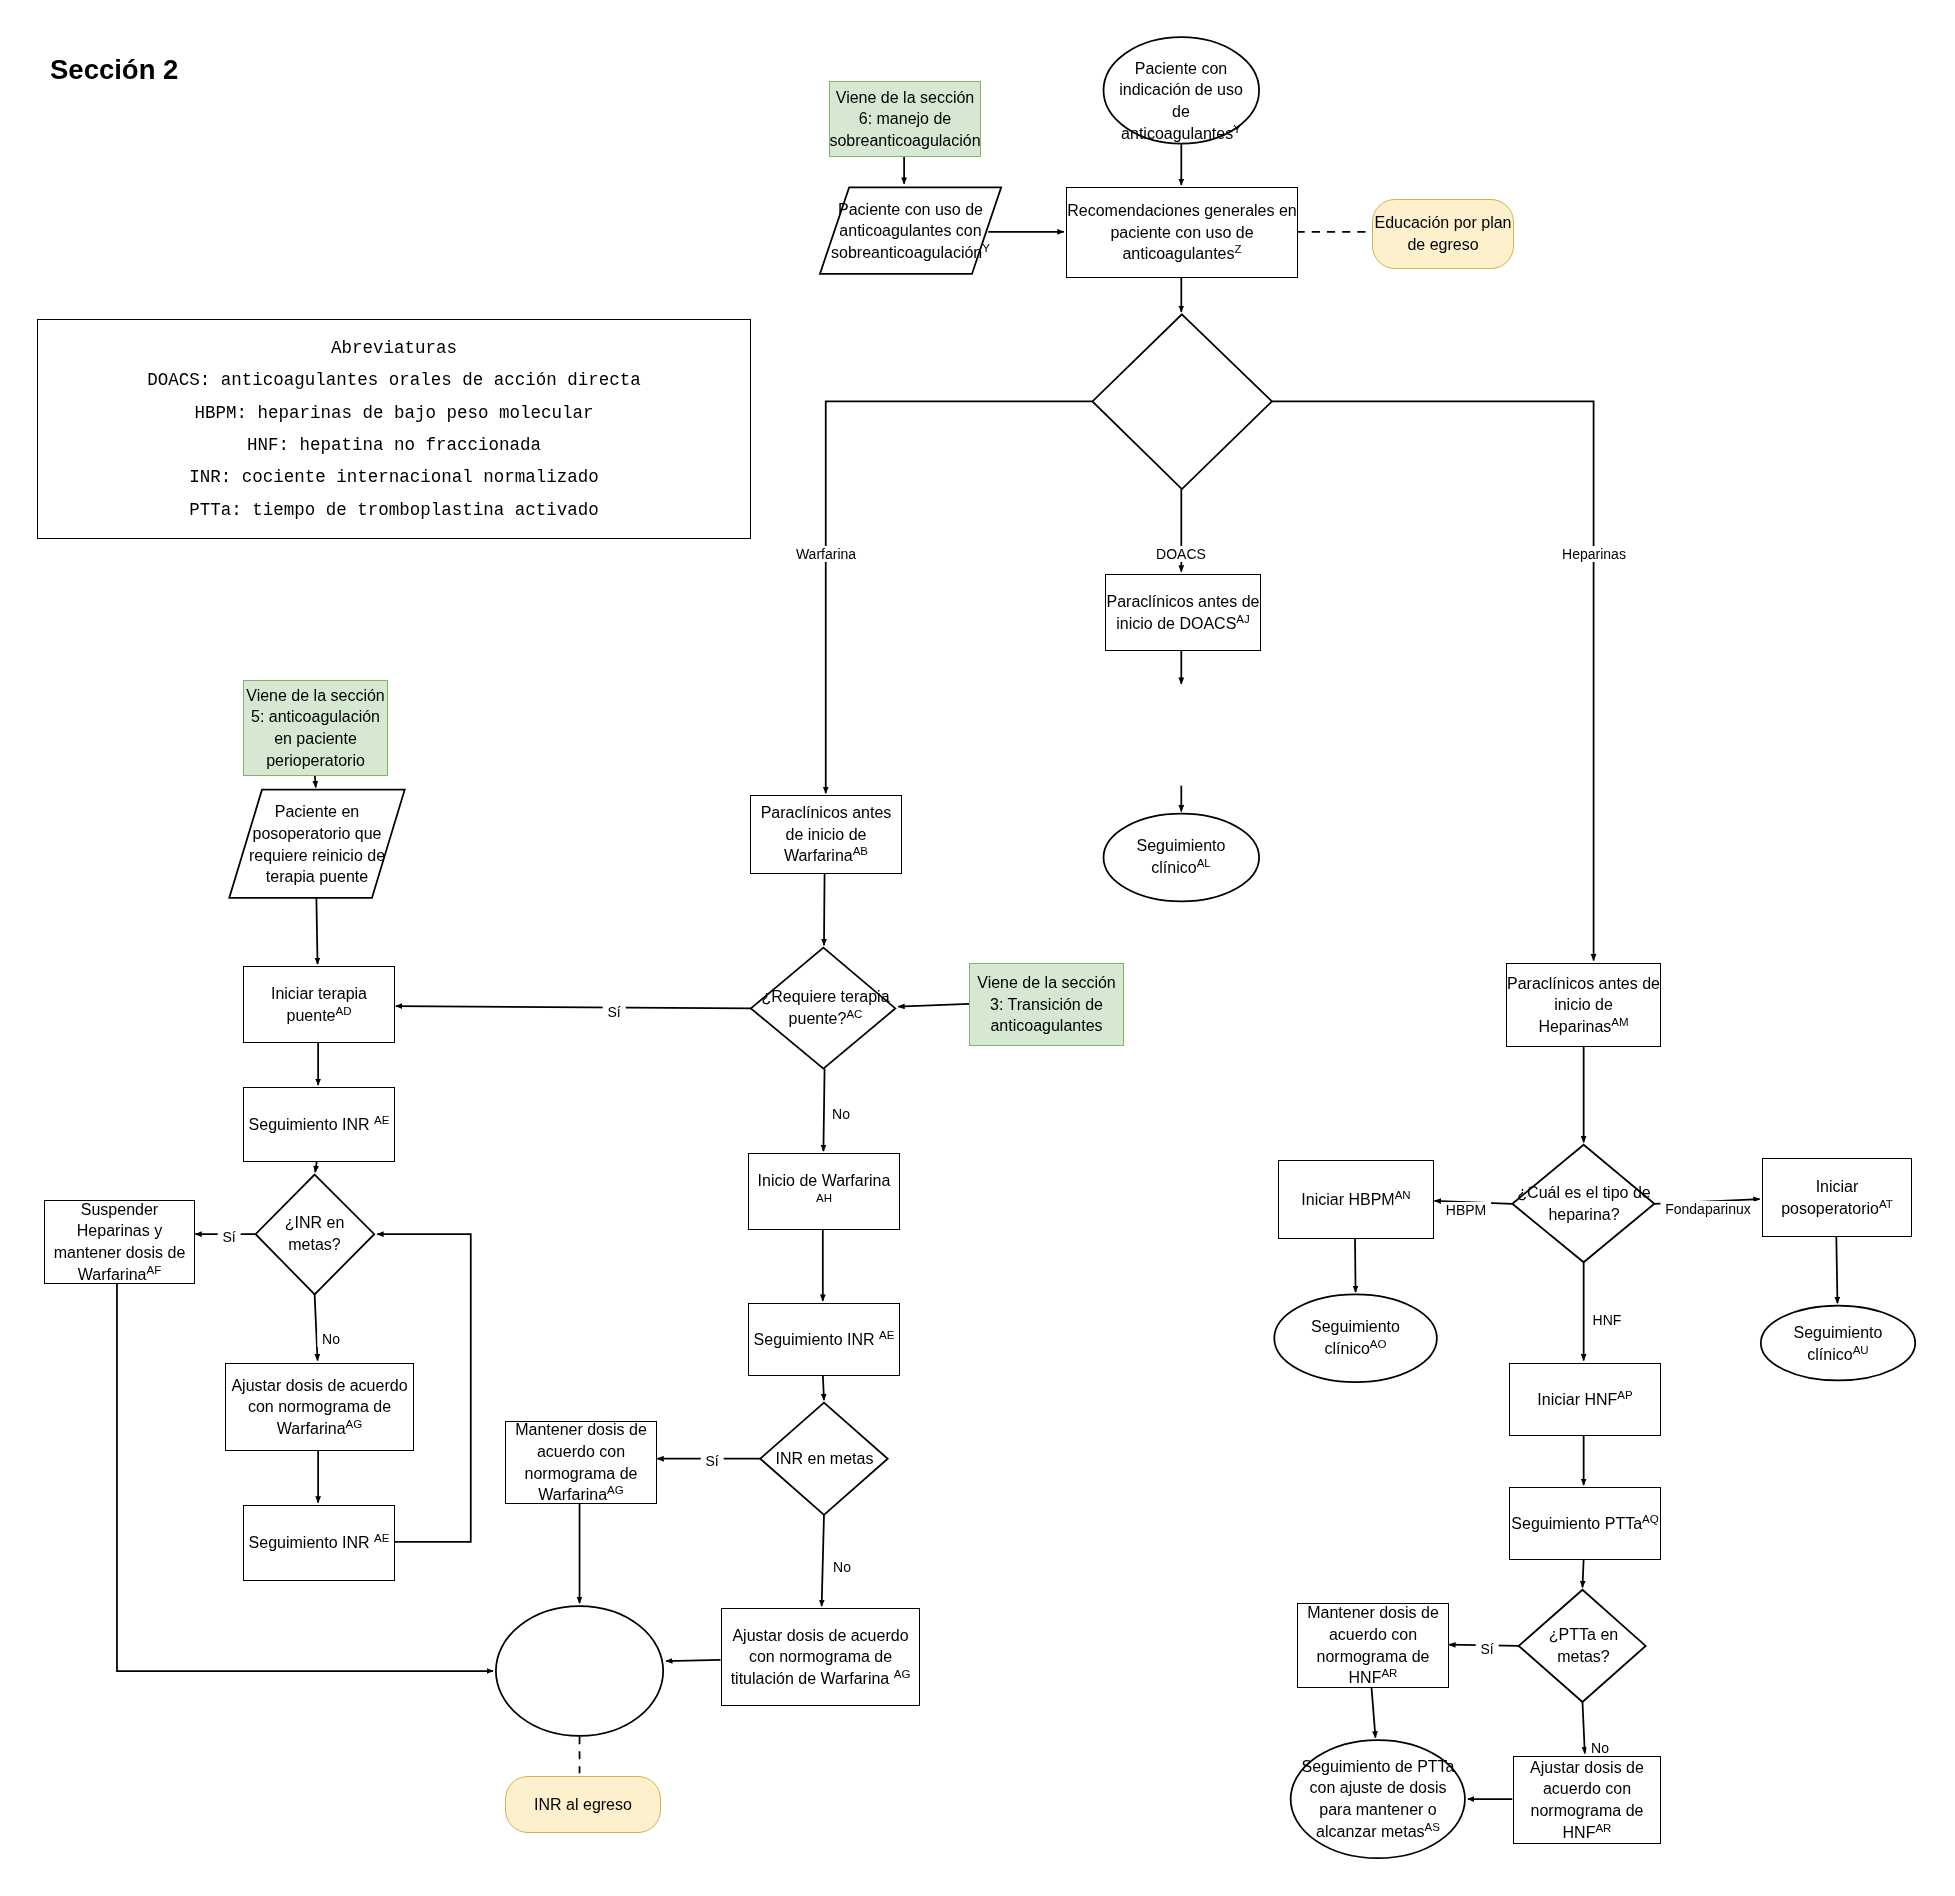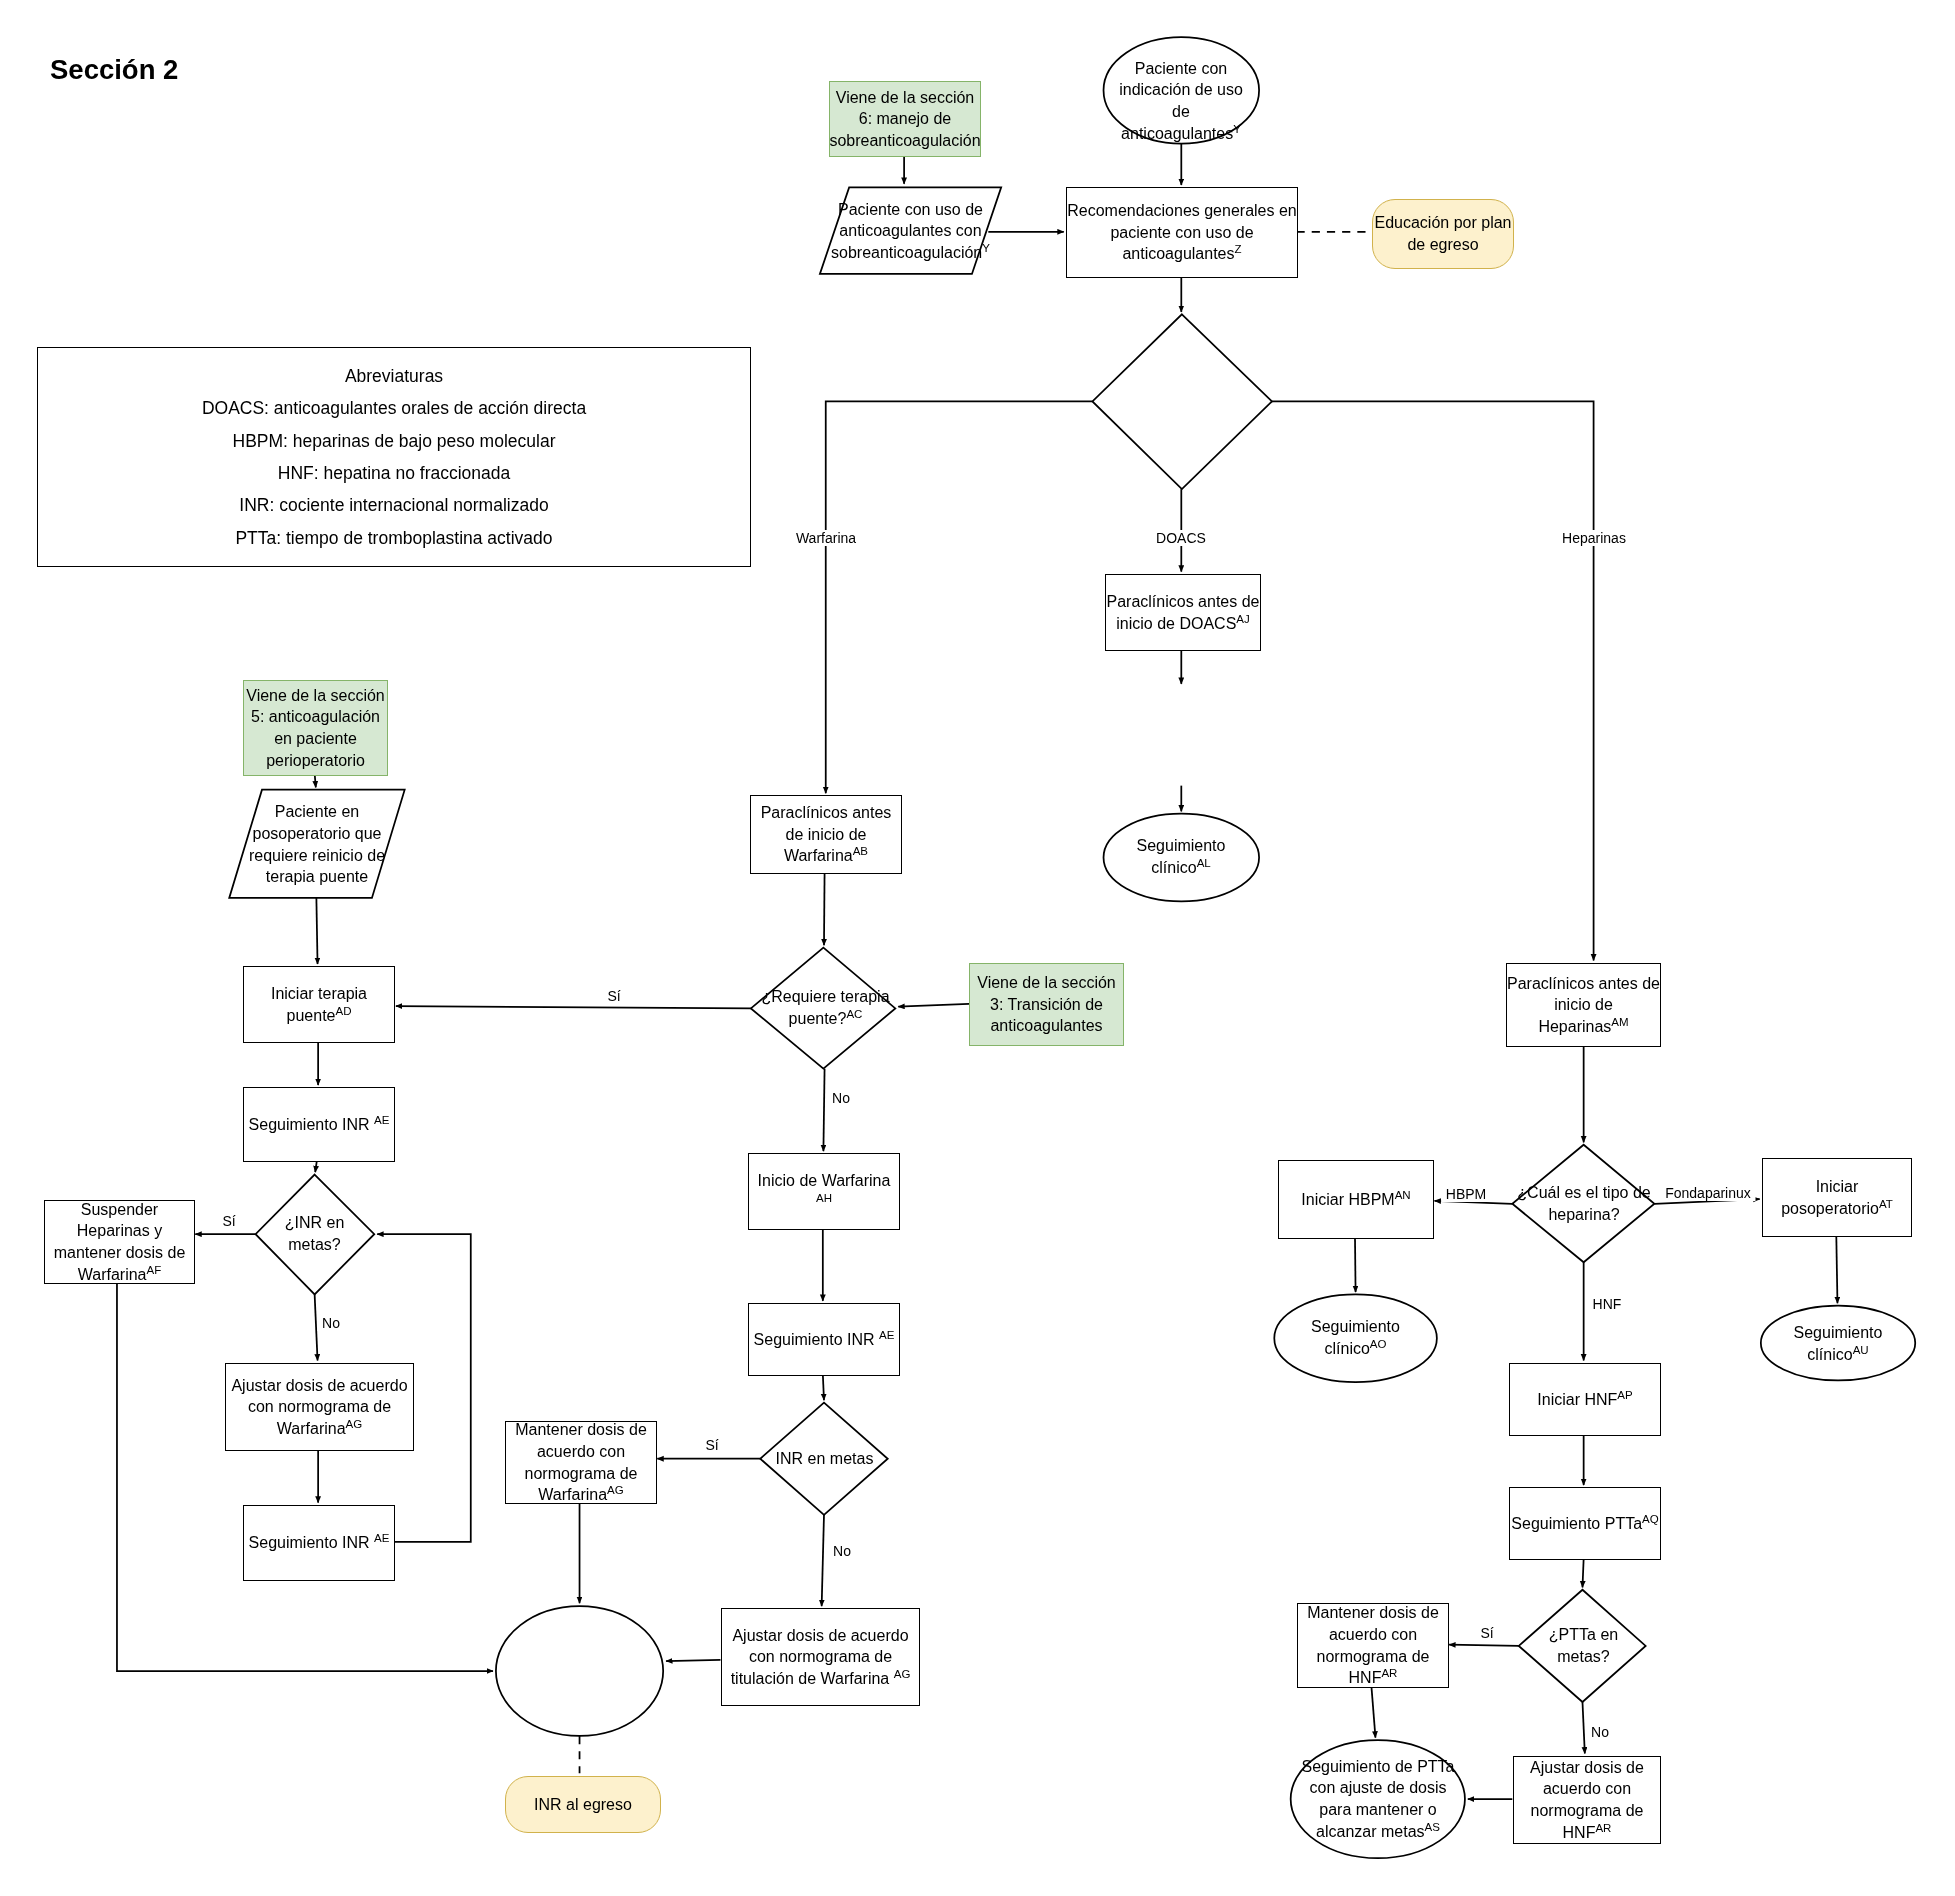--- a/index.html
+++ b/index.html
@@ -6,26 +6,26 @@
   #canvas{position:relative;width:1955px;height:1897px;background:#fff;
           font-family:"Liberation Sans","DejaVu Sans",sans-serif;color:#000;}
   #wires{position:absolute;left:0;top:0;z-index:0;}
   .node{position:absolute;z-index:2;display:flex;align-items:center;justify-content:center;
         text-align:center;font-size:16px;line-height:1.35;}
   .rect{background:#fff;border:1.8px solid #000;}
   .green{background:var(--green_fill,#d6e8d2);border:1.8px solid var(--green_border,#85b469);}
   .yellow{background:var(--yellow_fill,#fdf1cd);border:1.8px solid var(--yellow_border,#d1b24c);border-radius:23px;}
   .plain{background:transparent;border:none;}
   .lbl{position:absolute;z-index:3;transform:translate(-50%,-50%);background:#fff;
-       padding:0 4.7px;font-size:14px;white-space:nowrap;}
+       padding:0 4.7px;font-size:14px;white-space:nowrap;margin-top:16px;}
   sup{font-size:0.72em;line-height:0;}
   #title{position:absolute;left:50px;top:54px;font-size:27.5px;font-weight:bold;z-index:2;}
-  #abrev{position:absolute;left:37px;top:347px;width:712px;height:218px;border:1.8px solid #000;
+  #abrev{position:absolute;left:37px;top:319px;width:712px;height:218px;border:1.8px solid #000;
          z-index:2;display:flex;flex-direction:column;align-items:center;justify-content:center;
-         font-size:17.5px;line-height:1.85;text-align:center;}
+         font-size:17.5px;line-height:1.85;text-align:center;font-family:Liberation Mono, monospace;}
   .t{display:block;}
 </style>
 </head>
 <body>
 
 <div id="canvas">
 
   <svg id="wires" width="1955" height="1897" viewBox="0 0 3343 3243">
     <defs>
       <marker id="ah" markerWidth="13" markerHeight="11" refX="11" refY="5" orient="auto" markerUnits="userSpaceOnUse">

